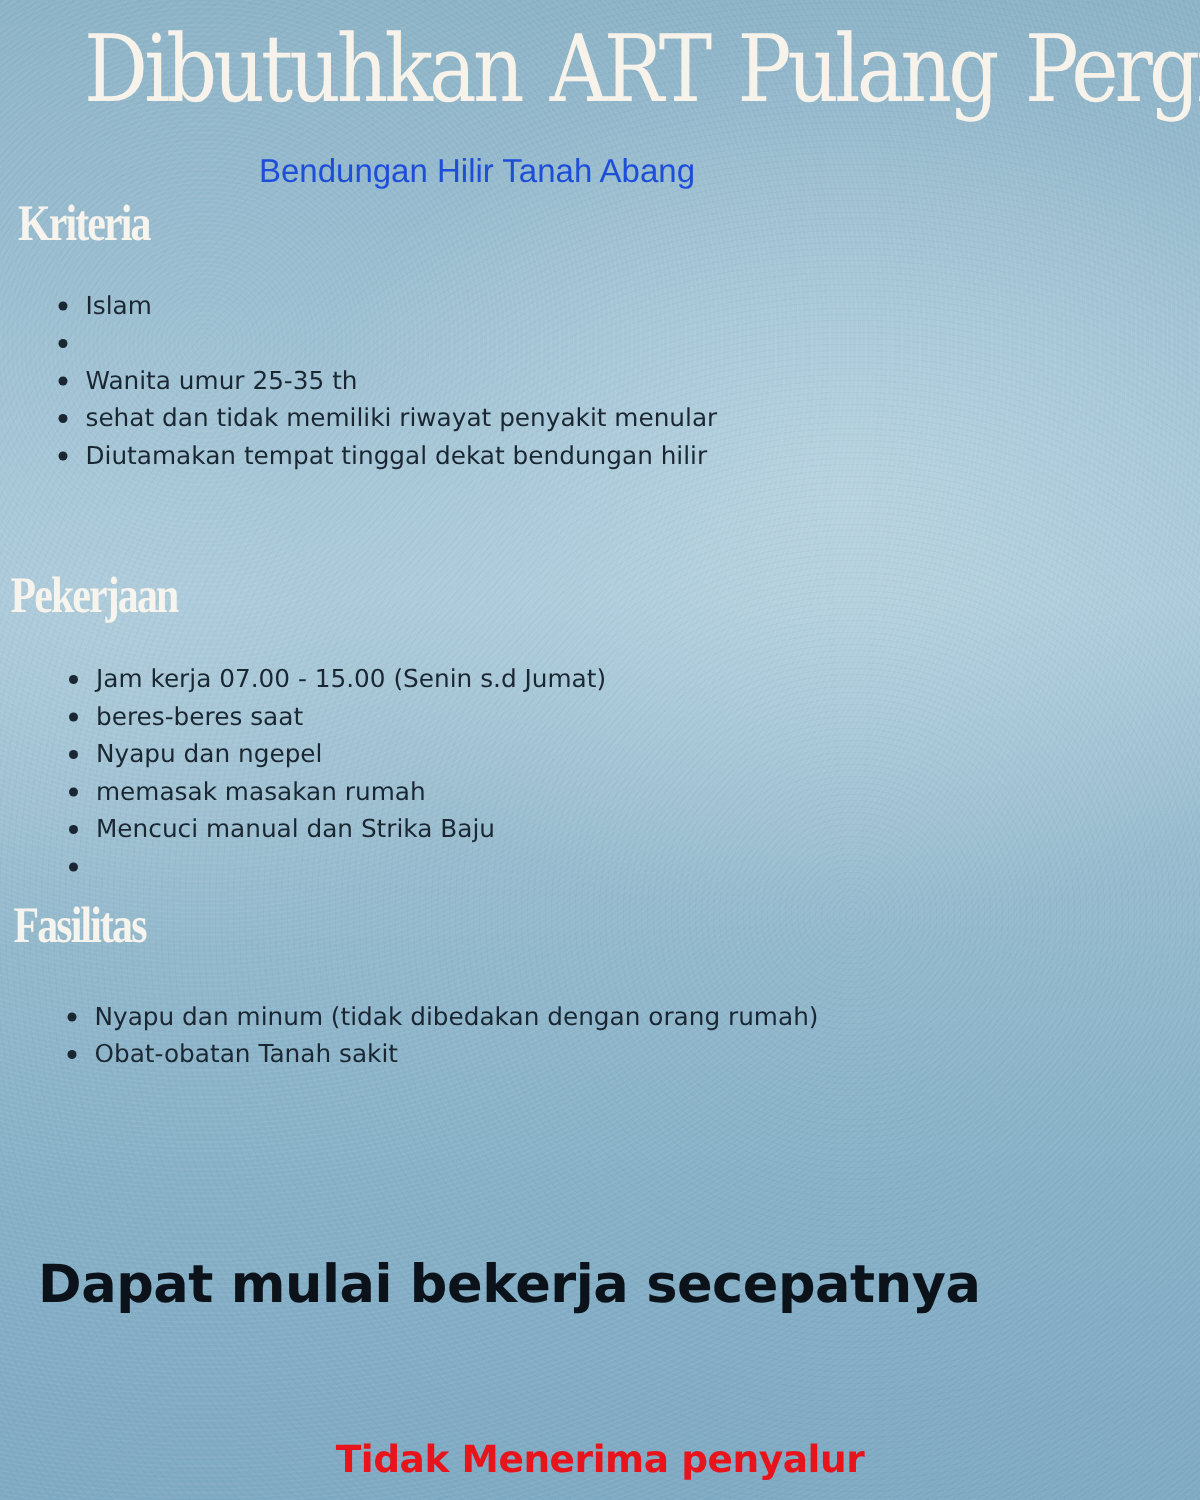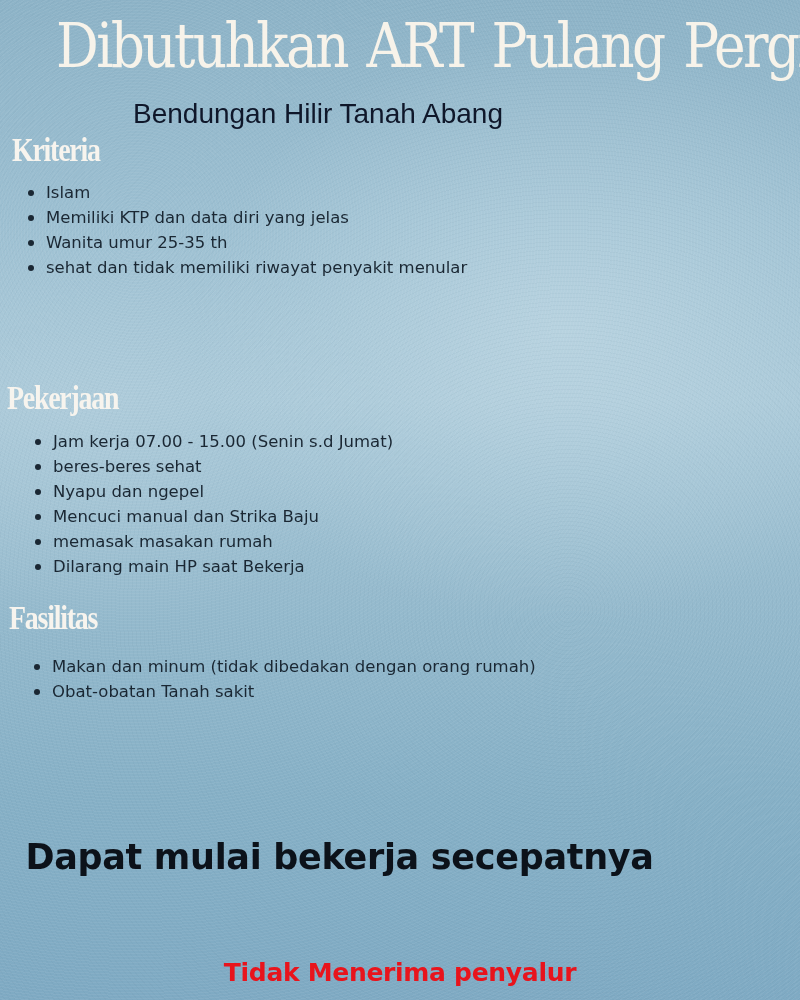--- a/index.html
+++ b/index.html
@@ -41,39 +41,39 @@
       line-height: 80px;
       word-spacing: 6px;
     }
     .subtitle {
       position: absolute;
       left: 0;
       top: 96px;
       width: 636px;
       text-align: center;
       font-family: "Liberation Sans", sans-serif;
-      font-size: 28px;
-      color: #0f172a;
+      font-size: 22px;
+      color: #1d4ed8;
       line-height: 36px;
     }
     .section-heading {
       position: absolute;
       font-family: "Liberation Serif", serif;
       font-weight: bold;
       color: #f7f4ee;
       font-size: 34px;
       letter-spacing: -1.5px;
       transform: scaleX(0.82);
       transform-origin: left center;
       line-height: 40px;
       white-space: nowrap;
     }
     ul.bullets {
       position: absolute;
-      margin: 4px;
+      margin: 15px;
       padding: 0;
       list-style: none;
     }
     ul.bullets li {
       position: relative;
       font-family: "DejaVu Sans", sans-serif;
       font-size: 16.5px;
       color: #1a2733;
       line-height: 25px;
       height: 25px;
@@ -120,35 +120,36 @@
 <body>
 
 <div class="noise"></div>
 
 <div class="title">Dibutuhkan ART  Pulang Pergi</div>
 <div class="subtitle">Bendungan Hilir Tanah Abang</div>
 
 <div class="section-heading" style="left:12px; top:130px;">Kriteria</div>
 <ul class="bullets" style="left:22px; top:176px;">
   <li><span class="dot"></span><span>Islam</span></li>
-  <li><span class="dot"></span><span>Memiliki KTP dan data diri yang jelas</span></li>
+  <li><span class="dot"></span></li>
   <li><span class="dot"></span><span>Wanita umur 25-35 th</span></li>
   <li><span class="dot"></span><span>sehat dan tidak memiliki riwayat penyakit menular</span></li>
+  <li><span class="dot"></span><span>Diutamakan tempat tinggal dekat bendungan hilir</span></li>
 </ul>
 
 <div class="section-heading" style="left:7px; top:378px;">Pekerjaan</div>
 <ul class="bullets" style="left:29px; top:425px;">
   <li><span class="dot"></span><span>Jam kerja 07.00 - 15.00  (Senin s.d Jumat)</span></li>
-  <li><span class="dot"></span><span>beres-beres sehat</span></li>
+  <li><span class="dot"></span><span>beres-beres saat</span></li>
   <li><span class="dot"></span><span>Nyapu dan ngepel</span></li>
+  <li><span class="dot"></span><span>memasak masakan rumah</span></li>
   <li><span class="dot"></span><span>Mencuci manual dan Strika Baju</span></li>
-  <li><span class="dot"></span><span>memasak masakan rumah</span></li>
-  <li><span class="dot"></span><span>Dilarang main HP saat Bekerja</span></li>
+  <li><span class="dot"></span></li>
 </ul>
 
 <div class="section-heading" style="left:9px; top:598px;">Fasilitas</div>
 <ul class="bullets" style="left:28px; top:650px;">
-  <li><span class="dot"></span><span>Makan dan minum (tidak dibedakan dengan orang rumah)</span></li>
+  <li><span class="dot"></span><span>Nyapu dan minum (tidak dibedakan dengan orang rumah)</span></li>
   <li><span class="dot"></span><span>Obat-obatan Tanah sakit</span></li>
 </ul>
 
 <div class="cta">Dapat mulai bekerja secepatnya</div>
 <div class="warning">Tidak Menerima penyalur</div>
 
 </body></html>

